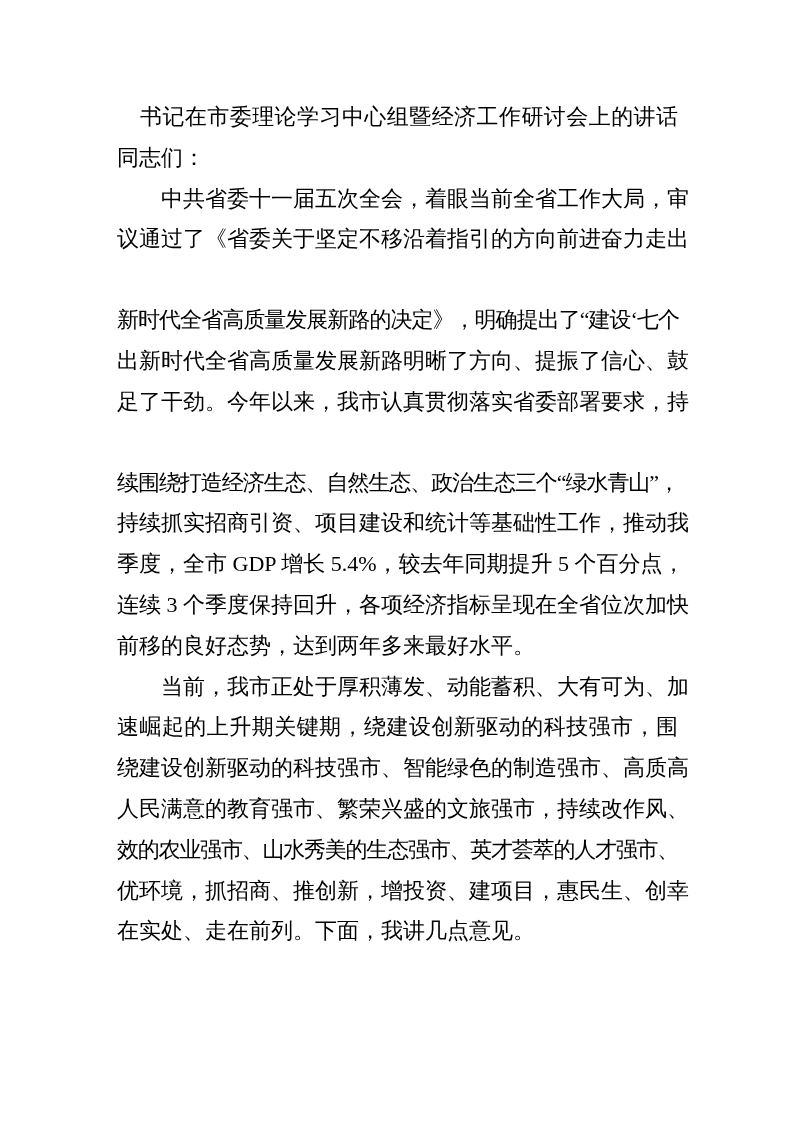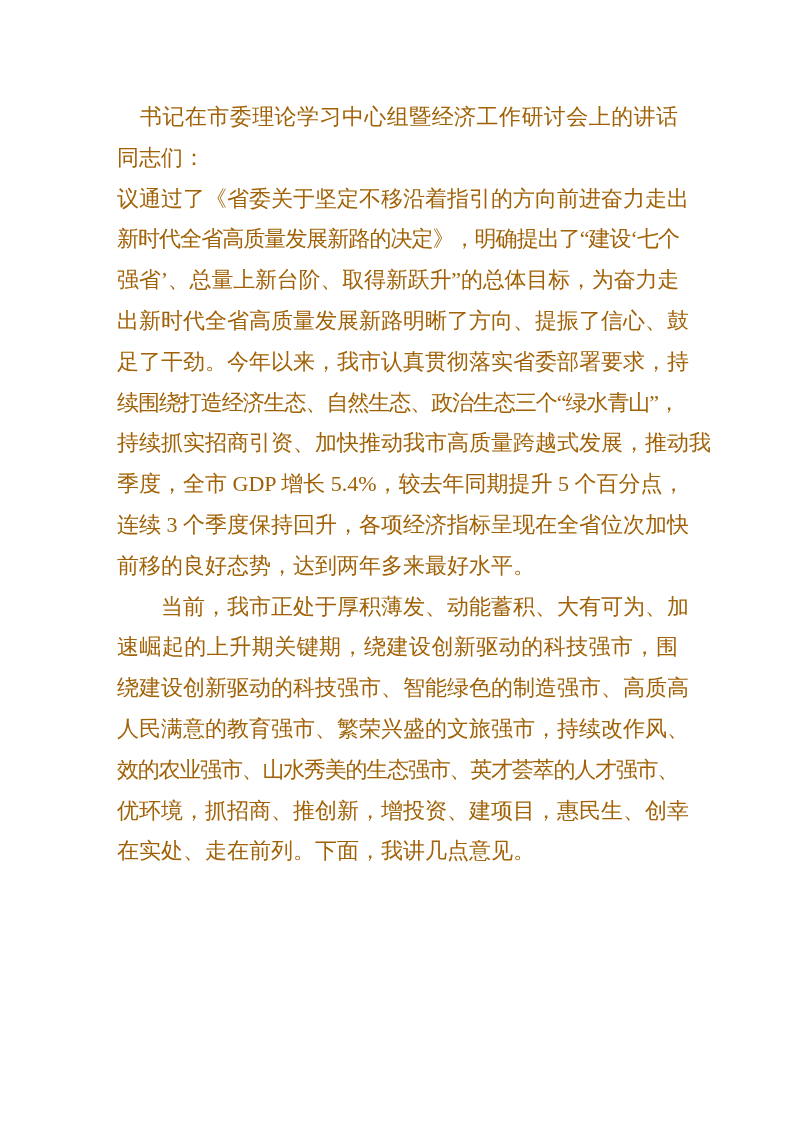--- a/index.html
+++ b/index.html
@@ -7,21 +7,21 @@
     padding: 0;
     background: #ffffff;
   }
   .page {
     position: relative;
     width: 793px;
     height: 1122px;
     background: #ffffff;
     overflow: hidden;
     font-family: "Liberation Serif", "DejaVu Serif", serif;
-    color: #a16207;
+    color: #000000;
   }
   .text-block {
     position: absolute;
     left: 117px;
     top: 97px;
     width: 561px;
     font-size: 22px;
     line-height: 40.8px;
     font-weight: 400;
   }
@@ -36,39 +36,39 @@
     text-align: right;
     text-align-last: left;
   }
   
   .line.title {
     text-indent: 23px;
   }
   
   .line.t1 { letter-spacing: -1.3px; }
   
-  .line.t2 { letter-spacing: -2px; }
+  .line.t2 { letter-spacing: -2px; margin-top: 40px; }
 </style>
 </head>
 <body>
 
 <div class="page">
   <div class="text-block">
 
     <div class="line title">书记在市委理论学习中心组暨经济工作研讨会上的讲话</div>
 
     <div class="line free">同志们：</div>
 
+    <div class="line">　　中共省委十一届五次全会，着眼当前全省工作大局，审</div>
     <div class="line">议通过了《省委关于坚定不移沿着指引的方向前进奋力走出</div>
     <div class="line t2">新时代全省高质量发展新路的决定》，明确提出了“建设‘七个</div>
-    <div class="line t1">强省’、总量上新台阶、取得新跃升”的总体目标，为奋力走</div>
     <div class="line">出新时代全省高质量发展新路明晰了方向、提振了信心、鼓</div>
     <div class="line">足了干劲。今年以来，我市认真贯彻落实省委部署要求，持</div>
     <div class="line t2">续围绕打造经济生态、自然生态、政治生态三个“绿水青山”，</div>
-    <div class="line">持续抓实招商引资、加快推动我市高质量跨越式发展，推动我</div>
+    <div class="line">持续抓实招商引资、项目建设和统计等基础性工作，推动我</div>
     <div class="line">季度，全市 GDP 增长 5.4%，较去年同期提升 5 个百分点，</div>
     <div class="line">连续 3 个季度保持回升，各项经济指标呈现在全省位次加快</div>
     <div class="line free">前移的良好态势，达到两年多来最好水平。</div>
 
     <div class="line">　　当前，我市正处于厚积薄发、动能蓄积、大有可为、加</div>
     <div class="line">速崛起的上升期关键期，绕建设创新驱动的科技强市，围</div>
     <div class="line">绕建设创新驱动的科技强市、智能绿色的制造强市、高质高</div>
     <div class="line">人民满意的教育强市、繁荣兴盛的文旅强市，持续改作风、</div>
     <div class="line t1">效的农业强市、山水秀美的生态强市、英才荟萃的人才强市、</div>
     <div class="line">优环境，抓招商、推创新，增投资、建项目，惠民生、创幸</div>

